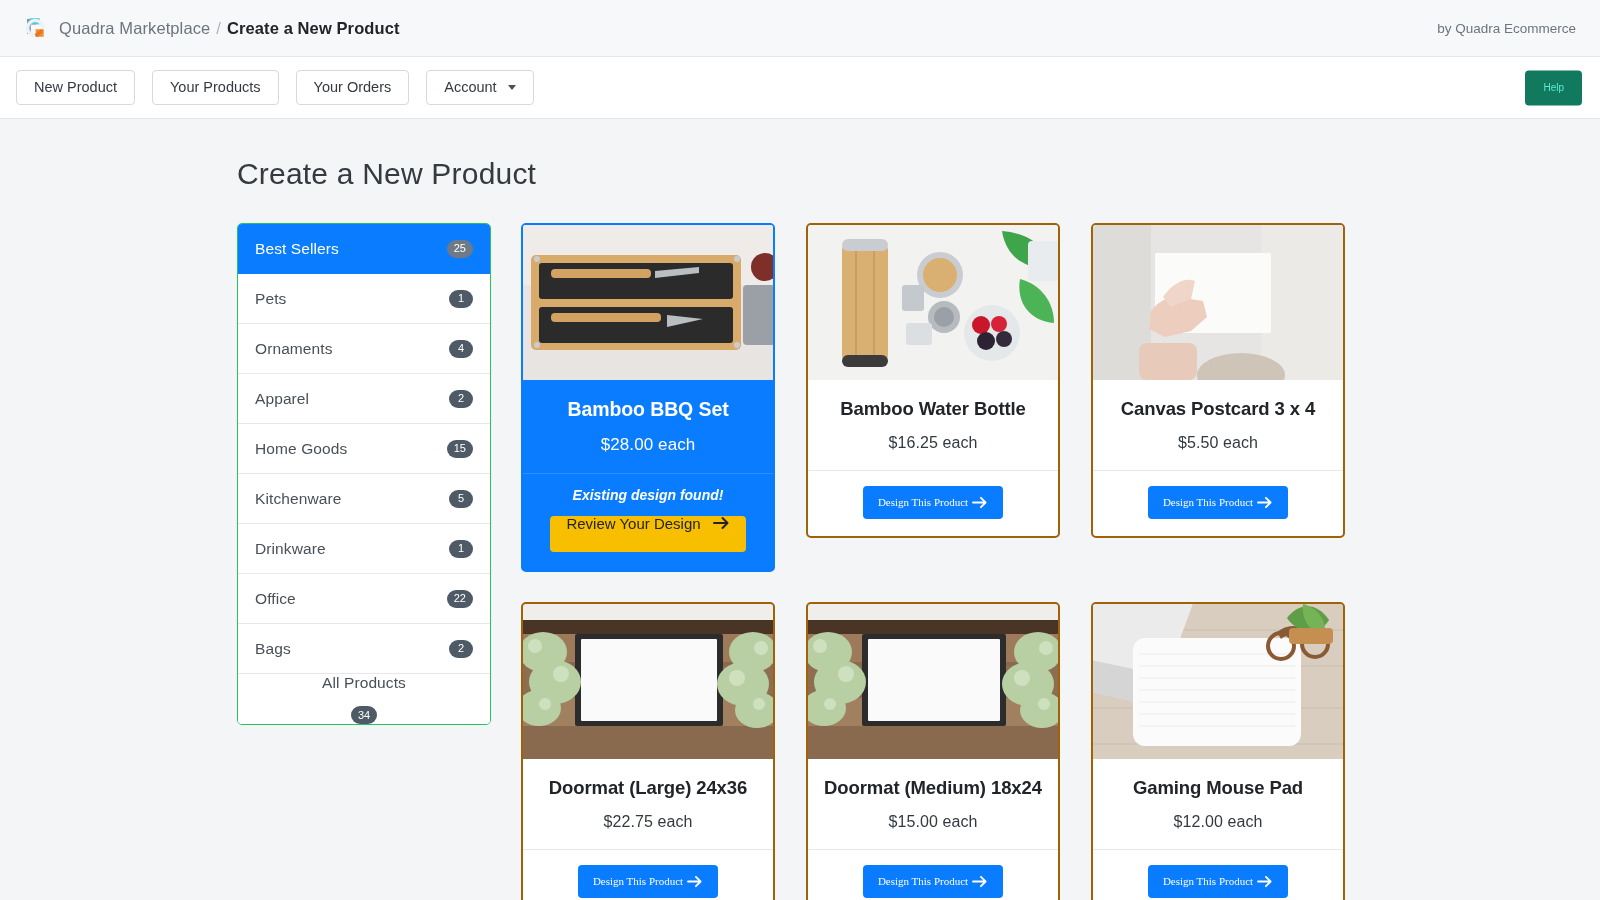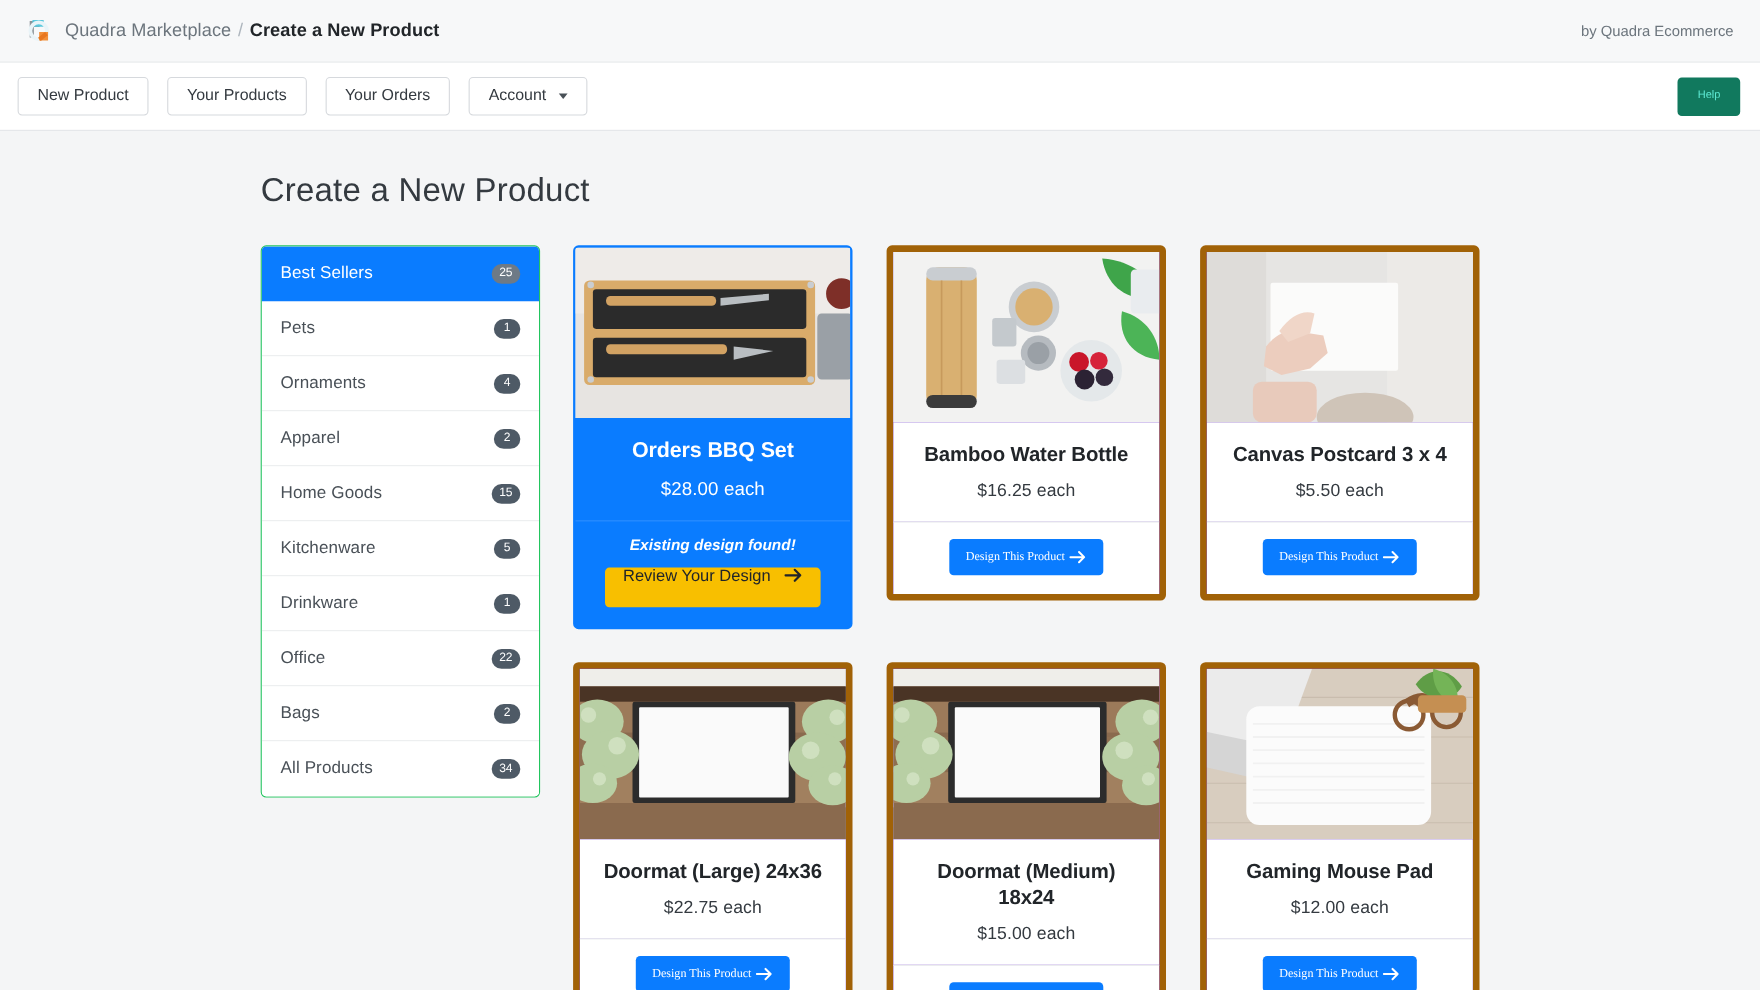--- a/index.html
+++ b/index.html
@@ -143,21 +143,21 @@
   .cat-item {
     height: 50px;
     display: flex;
     align-items: center;
     justify-content: space-between;
     padding: 0 17px;
     border-bottom: 1px solid #e6e8ea;
     cursor: pointer;
     background: #ffffff;
   }
-  .cat-item:last-child { border-bottom: none; }
+  .cat-item:last-child { border-bottom: none; flex-direction: column; }
   .cat-item.active {
     background: #0a7cff;
     border-bottom-color: #0a7cff;
   }
   .cat-label {
     font-size: 15.5px;
     color: #495057;
     letter-spacing: .1px;
   }
   .cat-item.active .cat-label { color: #ffffff; }
@@ -178,22 +178,22 @@
   .cat-item.active .cat-badge { background: #6e7a86; }
 
   
   .grid {
     display: grid;
     grid-template-columns: repeat(3, 254px);
     gap: 30px 31px;
     align-items: start;
   }
   .card {
-    background: #6d28d9;
-    border: 6px solid #a16207;
+    background: #1d4ed8;
+    border: 2px solid #a16207;
     border-radius: 5px;
     overflow: hidden;
     display: flex;
     flex-direction: column;
   }
   .card.featured {
     border: 2px solid #0a7cff;
     background: #0a7cff;
   }
   .card-img {
@@ -384,21 +384,21 @@
             <path d="M146 90 l36 4 -36 8z" fill="#b9bec2"></path>
             <circle cx="16" cy="34" r="3" fill="#c9cdd1"></circle>
             <circle cx="216" cy="34" r="3" fill="#c9cdd1"></circle>
             <circle cx="16" cy="120" r="3" fill="#c9cdd1"></circle>
             <circle cx="216" cy="120" r="3" fill="#c9cdd1"></circle>
             <rect x="222" y="60" width="32" height="60" rx="4" fill="#9aa0a6"></rect>
             <circle cx="244" cy="42" r="14" fill="#7e2f28"></circle>
           </svg>
         </div>
         <div class="card-body">
-          <div class="card-title">Orders BBQ Set</div>
+          <div class="card-title">Bamboo BBQ Set</div>
           <div class="card-price">$28.00 each</div>
         </div>
         <div class="card-foot">
           <div class="design-note">Existing design found!</div>
           <button class="btn-review">
             <span>Review Your Design</span>
             <span class="arrow">
               <svg width="17" height="14" viewBox="0 0 17 14" aria-hidden="true">
                 <path d="M1 7h13M9.5 2l5 5-5 5" fill="none" stroke="#212529" stroke-width="2" stroke-linecap="round" stroke-linejoin="round"></path>
               </svg>

